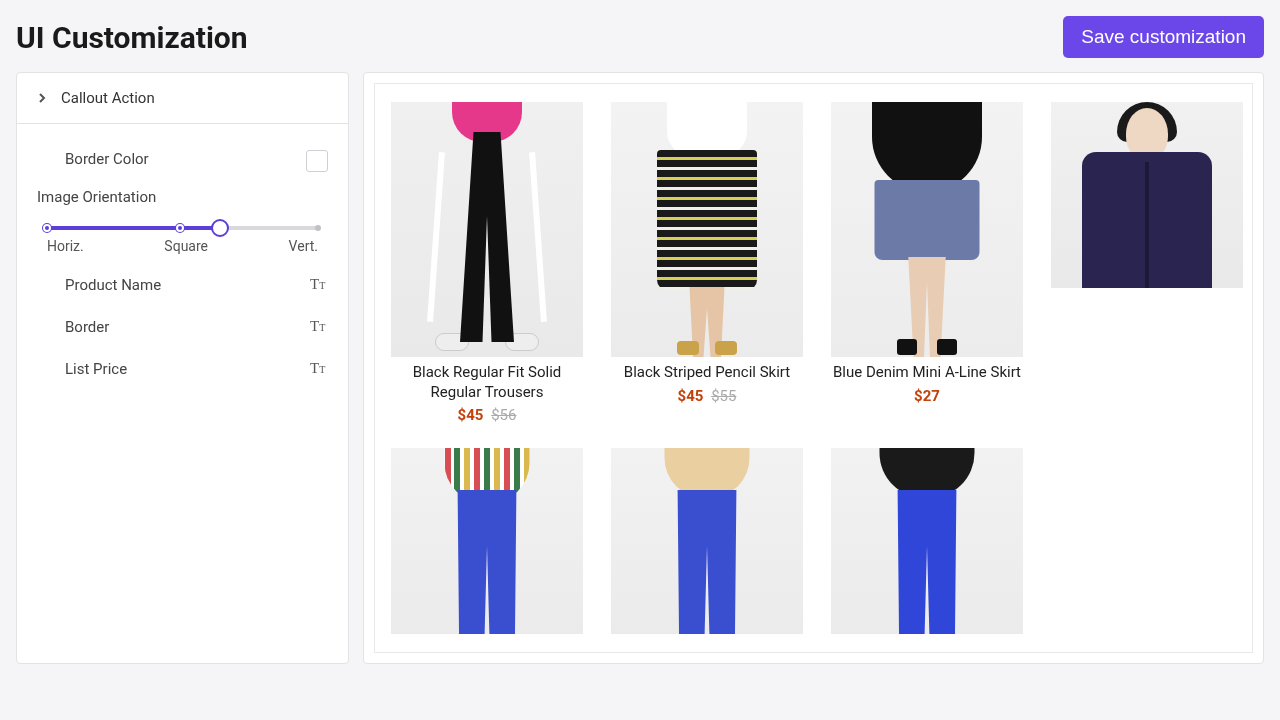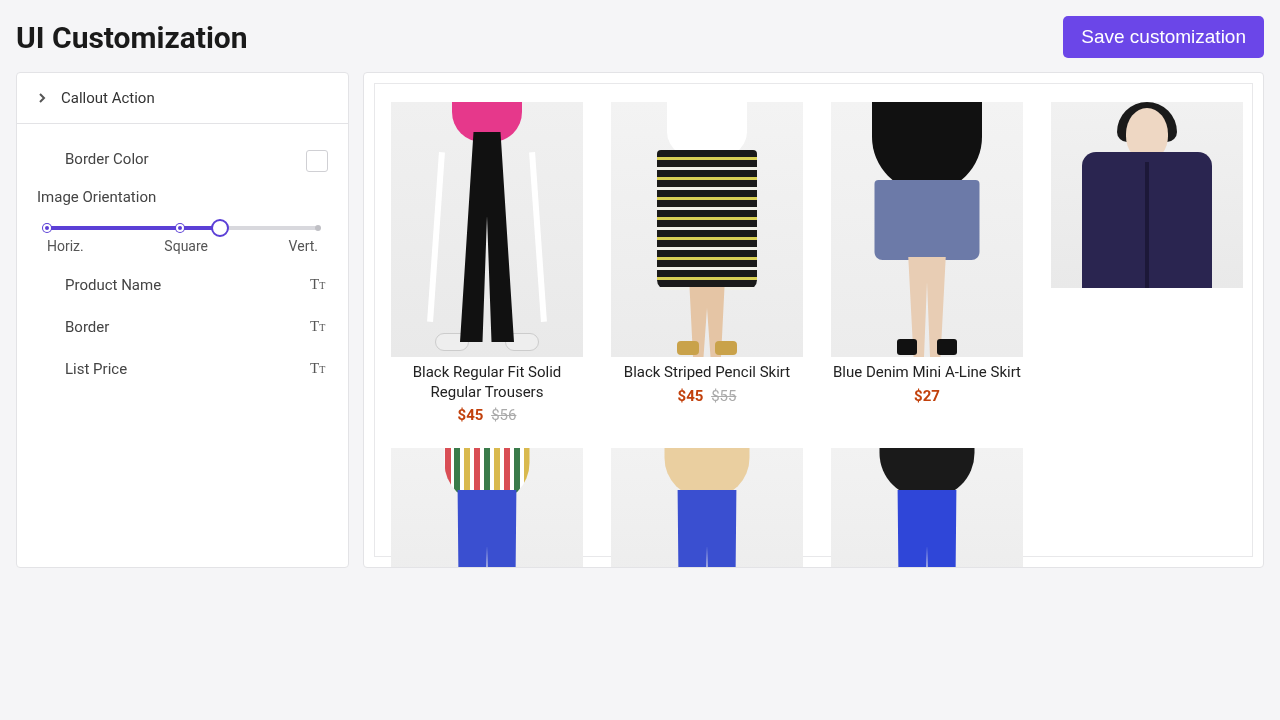--- a/index.html
+++ b/index.html
@@ -22,21 +22,21 @@
   .tt-icon .small { font-size: 10px; font-weight: 500; }
   .orientation-block { padding: 4px 0 10px 0; }
   .orientation-label { font-size: 15px; color: #444; margin-bottom: 20px; }
   .slider-wrap { padding: 0 10px; }
   .slider-track { position: relative; height: 4px; background: #d8d8dd; border-radius: 2px; margin-bottom: 8px; }
   .slider-fill { position: absolute; left: 0; top: 0; bottom: 0; width: 64%; background: #5b3fd6; border-radius: 2px; }
   .slider-dot { position: absolute; top: 50%; transform: translate(-50%, -50%); width: 8px; height: 8px; border-radius: 50%; background: #5b3fd6; border: 2px solid #fff; box-shadow: 0 0 0 1px #5b3fd6; }
   .slider-handle { position: absolute; top: 50%; transform: translate(-50%, -50%); width: 18px; height: 18px; border-radius: 50%; background: #fff; border: 2px solid #5b3fd6; }
   .slider-end { position: absolute; top: 50%; transform: translate(-50%, -50%); width: 6px; height: 6px; border-radius: 50%; background: #c0c0c5; }
   .slider-labels { display: flex; justify-content: space-between; font-size: 14px; color: #555; margin-top: 8px; }
-  .preview { flex: 1; background: #fff; border: 1px solid #e3e3e6; border-radius: 4px; padding: 10px; height: 496px; overflow: hidden; }
+  .preview { flex: 1; background: #fff; border: 1px solid #e3e3e6; border-radius: 4px; padding: 10px; height: 592px; overflow: hidden; }
   .grid-inner { border: 1px solid #e8e8ea; padding: 18px 16px 0 16px; height: 100%; }
   .grid { display: grid; grid-template-columns: repeat(4, 1fr); gap: 24px 28px; }
   .tile { display: flex; flex-direction: column; align-items: center; }
   .img { width: 192px; height: 255px; background: #eee; position: relative; overflow: hidden; }
   .p-name { font-size: 15px; color: #222; text-align: center; margin-top: 6px; line-height: 1.3; max-width: 200px; }
   .p-prices { margin-top: 4px; text-align: center; font-size: 15px; }
   .p-price { font-weight: 700; color: #c2410c; }
   .p-list { color: #aaa; text-decoration: line-through; margin-left: 4px; }
   
   .prod1 { background: linear-gradient(#f0f0f0,#e9e9e9); }

